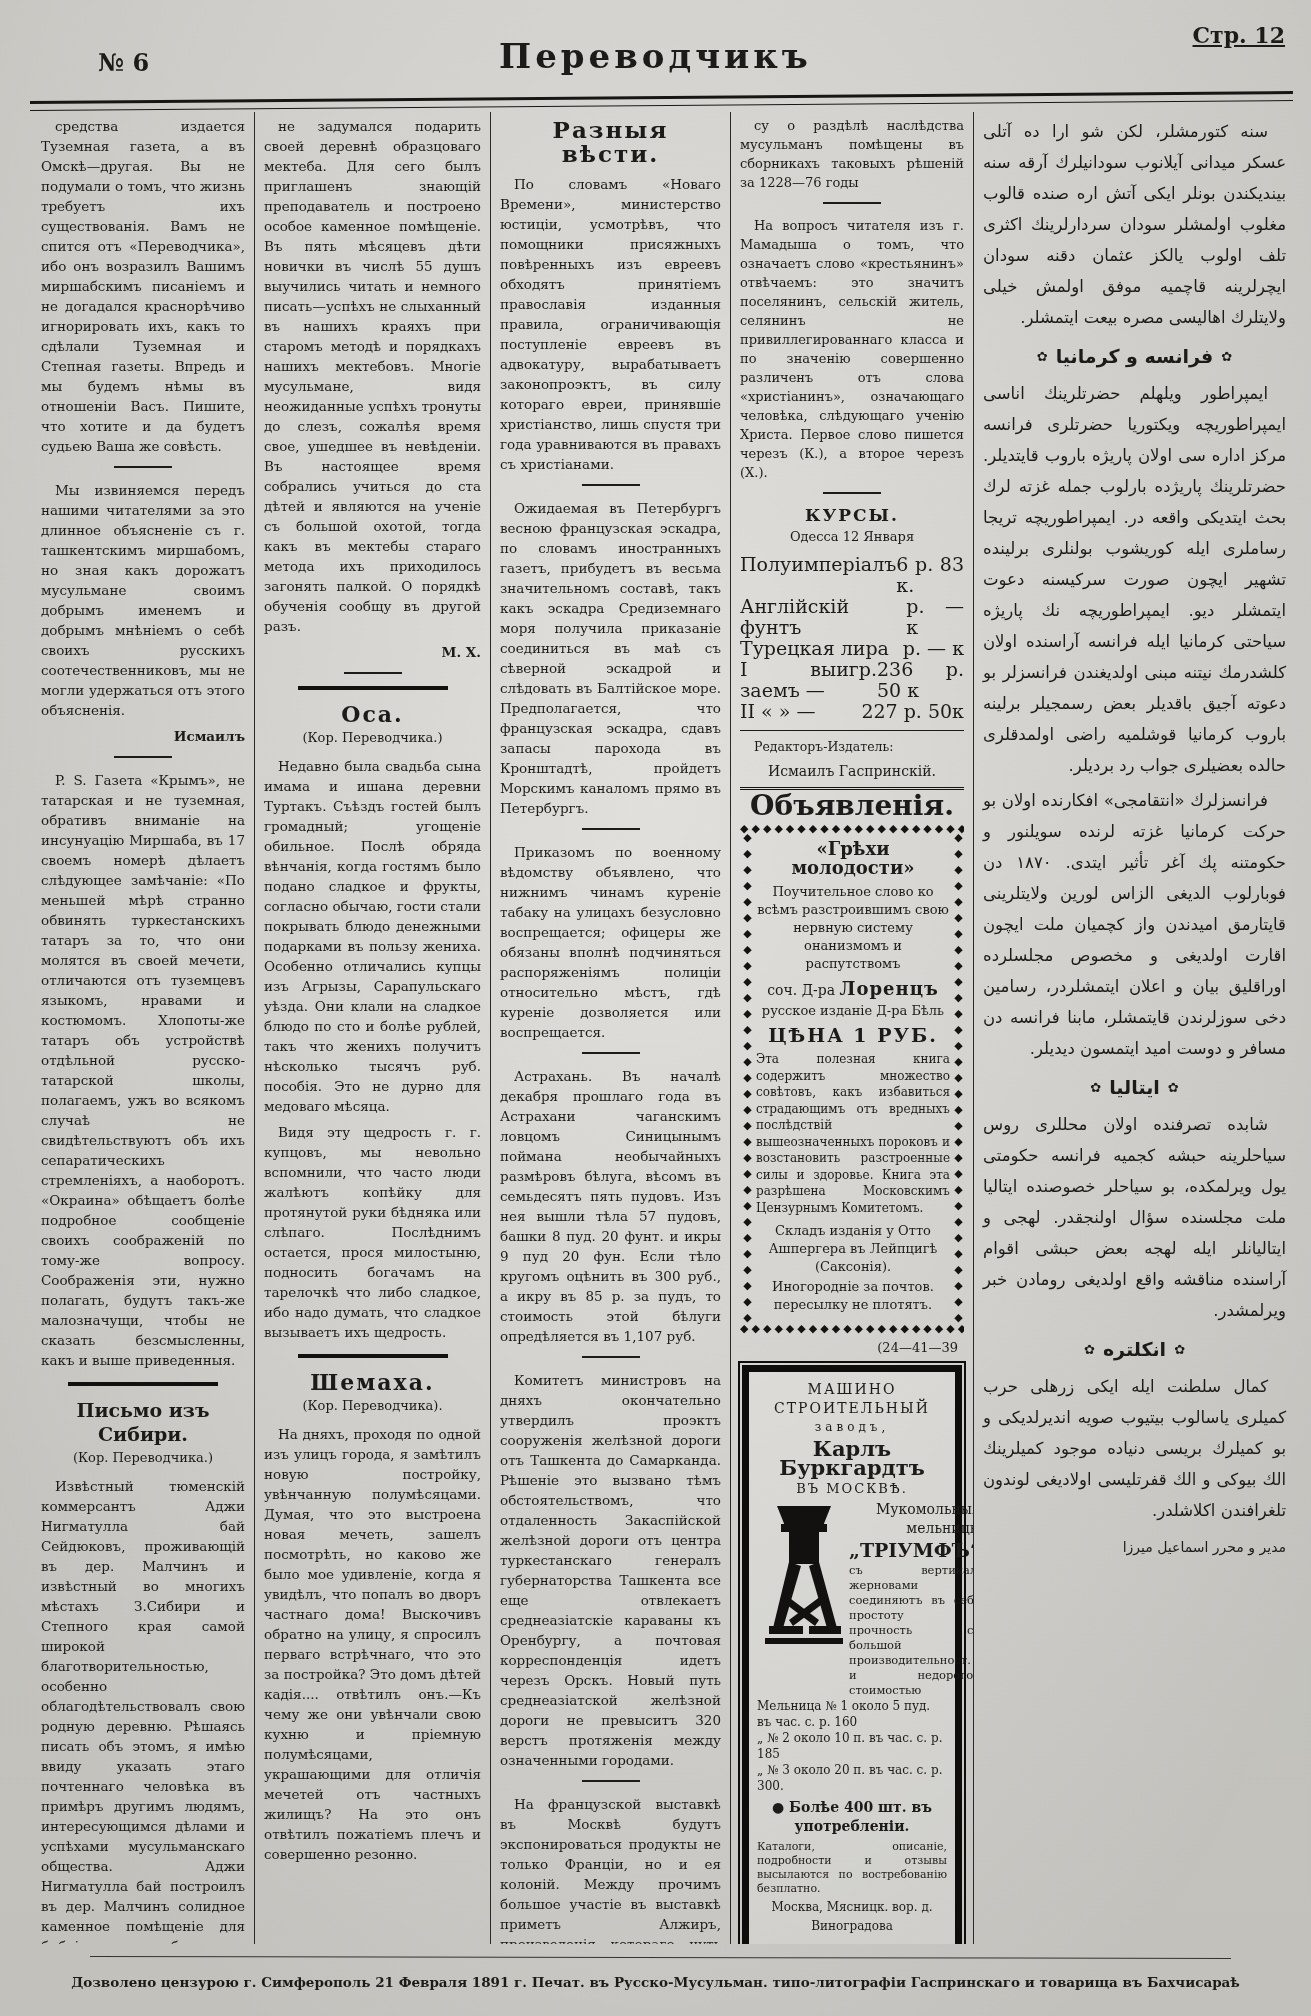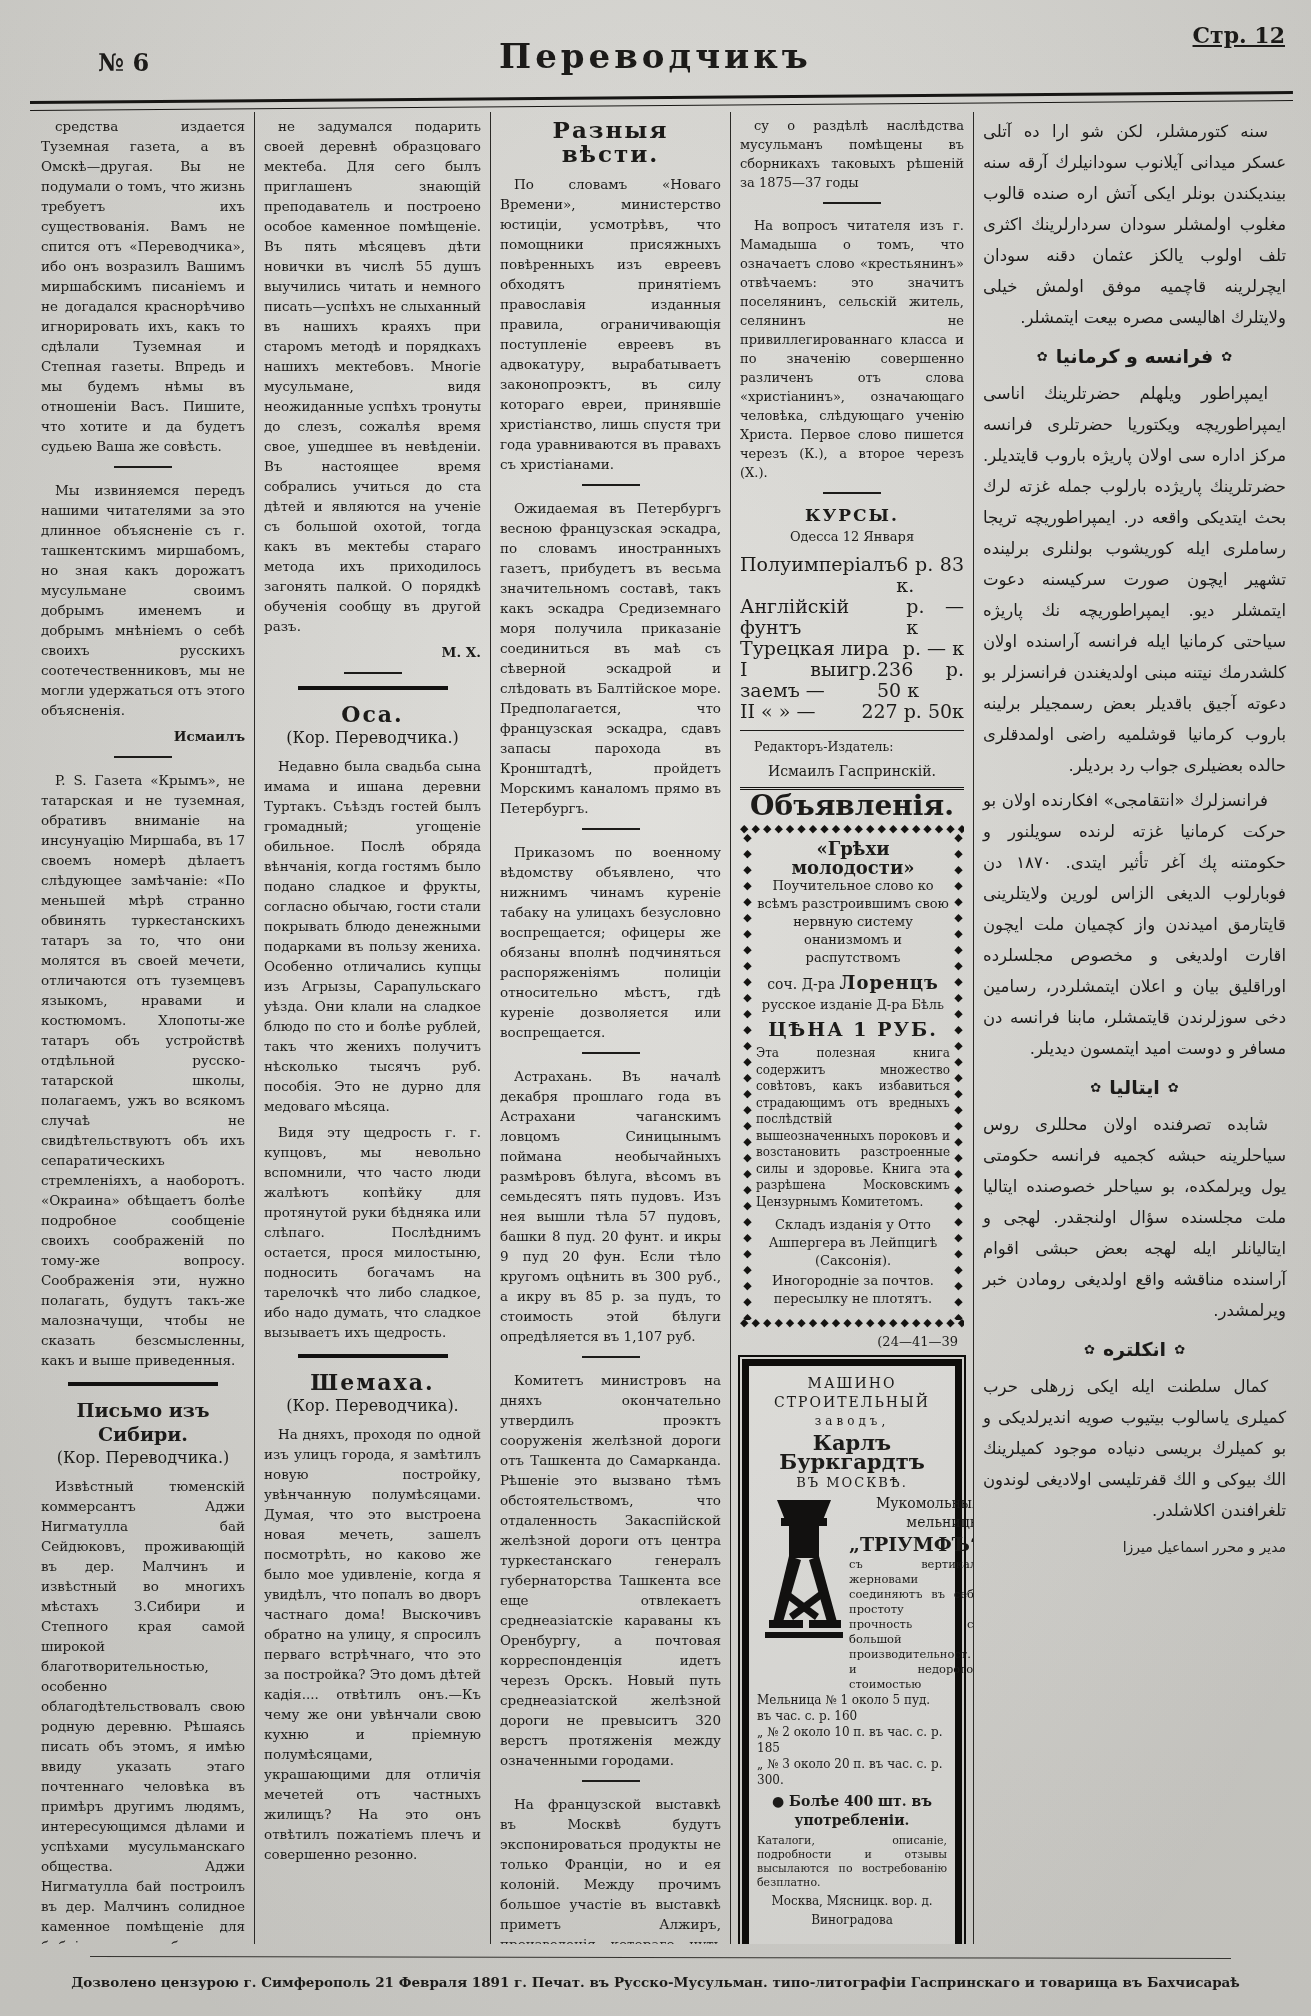--- a/index.html
+++ b/index.html
@@ -25,38 +25,38 @@
   .col + .col{border-left:1.5px solid #2a2926;}
   .c1{width:222px;}.c2{width:236px;}.c3{width:240px;}.c4{width:243px;font-size:13px;line-height:19px;}
   .c5{flex:1;direction:rtl;font-family:"DejaVu Sans",sans-serif;font-size:16.5px;line-height:31px;}
   .col p{margin:0 0 6px 0;text-indent:14px;}
   .c5 p{text-indent:18px;margin-bottom:4px;}
   .sig{text-align:right;font-weight:bold;text-indent:0;margin:0 8px 8px 0;}
   .div-thin{width:58px;border-top:2px solid #1c1b19;margin:10px auto 12px auto;}
   .div-thick{width:150px;border-top:4px solid #121110;margin:12px auto 12px auto;}
   .art-head{font-weight:bold;text-align:center;font-size:19px;line-height:24px;margin:2px 0 2px;text-indent:0;}
   .art-head.big{font-size:22px;letter-spacing:2px;}
-  .art-sub{text-align:center;font-size:16px;margin:0 0 8px 0;text-indent:0;}
+  .art-sub{text-align:center;font-size:13px;margin:0 0 8px 0;text-indent:0;}
   
   .kursy-title{font-weight:bold;text-align:center;font-size:17px;letter-spacing:2px;margin:4px 0 2px;}
   .kursy-date{text-align:center;font-size:13px;margin-bottom:8px;}
   .kursy-row{display:flex;justify-content:space-between;font-size:19px;line-height:21px;}
   .kursy-sep{border-top:1.5px solid #1c1b19;margin:8px 0 6px;}
   .editor-label{font-size:12.5px;text-indent:0;margin:2px 0 0;}
   .editor-name{text-align:center;font-size:14px;margin:0 0 6px;}
   .ads-sep{border-top:3px double #141311;margin:6px 0 6px;}
   .ads-title{font-weight:bold;text-align:center;font-size:28px;margin:4px 0 8px;text-indent:0;}
   
   .ad-diamond{position:relative;margin:2px 0 4px;padding:16px 14px 18px 16px;text-align:center;}
   .dmd{position:absolute;color:#141311;font-size:11px;letter-spacing:3px;line-height:11px;overflow:hidden;white-space:nowrap;}
   .dmd.top{left:0;right:0;top:0;}
   .dmd.bottom{left:0;right:0;bottom:0;}
   .dmd.left{left:0;top:8px;bottom:8px;width:13px;writing-mode:vertical-rl;}
   .dmd.right{right:0;top:8px;bottom:8px;width:13px;writing-mode:vertical-rl;}
-  .ad1-title{font-weight:bold;font-size:18px;margin:0 0 0;}
+  .ad1-title{font-weight:bold;font-size:18px;margin:0 0 6px;}
   .ad1-lead{font-size:13px;line-height:18px;margin:0 0 6px;}
   .ad1-author{font-size:14px;margin:2px 0;}
   .ad1-author b{font-size:18px;letter-spacing:1px;}
   .ad1-price{font-weight:bold;font-size:19px;letter-spacing:2px;margin:6px 0;}
   .ad1-body{font-size:12px;line-height:16.5px;text-align:justify;margin:0 0 6px;}
   .ad1-line{font-size:13px;line-height:18px;margin:2px 0;}
   .ad-tag{text-align:right;font-size:13px;margin:0 6px 8px 0;text-indent:0;}
   
   .ad-black{border:7px solid #0e0d0b;outline:2px solid #0e0d0b;outline-offset:2px;
             padding:8px 8px 15px;margin:6px 2px 4px;text-align:center;background:rgba(255,255,255,.18);}
@@ -137,21 +137,21 @@
       <div class="div-thin"></div>
       <p>Астрахань. Въ началѣ декабря прошлаго года въ Астрахани чаганскимъ ловцомъ Синицынымъ поймана необычайныхъ размѣровъ бѣлуга, вѣсомъ въ семьдесятъ пять пудовъ. Изъ нея вышли тѣла 57 пудовъ, башки 8 пуд. 20 фунт. и икры 9 пуд 20 фун. Если тѣло кругомъ оцѣнить въ 300 руб., а икру въ 85 р. за пудъ, то стоимость этой бѣлуги опредѣляется въ 1,107 руб.</p>
       <div class="div-thin"></div>
       <p>Комитетъ министровъ на дняхъ окончательно утвердилъ проэктъ сооруженія желѣзной дороги отъ Ташкента до Самарканда. Рѣшеніе это вызвано тѣмъ обстоятельствомъ, что отдаленность Закаспійской желѣзной дороги отъ центра туркестанскаго генералъ губернаторства Ташкента все еще отвлекаетъ среднеазіатскіе караваны къ Оренбургу, а почтовая корреспонденція идетъ черезъ Орскъ. Новый путь среднеазіатской желѣзной дороги не превыситъ 320 верстъ протяженія между означенными городами.</p>
       <div class="div-thin"></div>
       <p>На французской выставкѣ въ Москвѣ будутъ экспонироваться продукты не только Франціи, но и ея колоній. Между прочимъ большое участіе въ выставкѣ приметъ Алжиръ, произведенія котораго чуть ли не впервые появятся въ Россіи. Алжирскіе продукты уже теперь въ значительномъ количествѣ собраны въ Парижѣ и представляютъ любопытную выставку. Кромѣ Алжира будетъ экспонировать и Тунисъ, произведенія котораго тоже не извѣстны въ Россіи.</p>
 
     </div>
 
     <div class="col c4">
-      <p>су о раздѣлѣ наслѣдства мусульманъ помѣщены въ сборникахъ таковыхъ рѣшеній за 1875—37 годы</p>
+      <p>су о раздѣлѣ наслѣдства мусульманъ помѣщены въ сборникахъ таковыхъ рѣшеній за 1228—76 годы</p>
       <div class="div-thin"></div>
       <p>На вопросъ читателя изъ г. Мамадыша о томъ, что означаетъ слово «крестьянинъ» отвѣчаемъ: это значитъ поселянинъ, сельскій житель, селянинъ не привиллегированнаго класса и по значенію совершенно различенъ отъ слова «христіанинъ», означающаго человѣка, слѣдующаго ученію Христа. Первое слово пишется черезъ (К.), а второе черезъ (Х.).</p>
       <div class="div-thin"></div>
 
       <div class="kursy-title">КУРСЫ.</div>
       <div class="kursy-date">Одесса 12 Января</div>
       <div class="kursy-row">
         <span>Полуимперіалъ</span>
         <span>6 р. 83 к.</span>
       </div>

